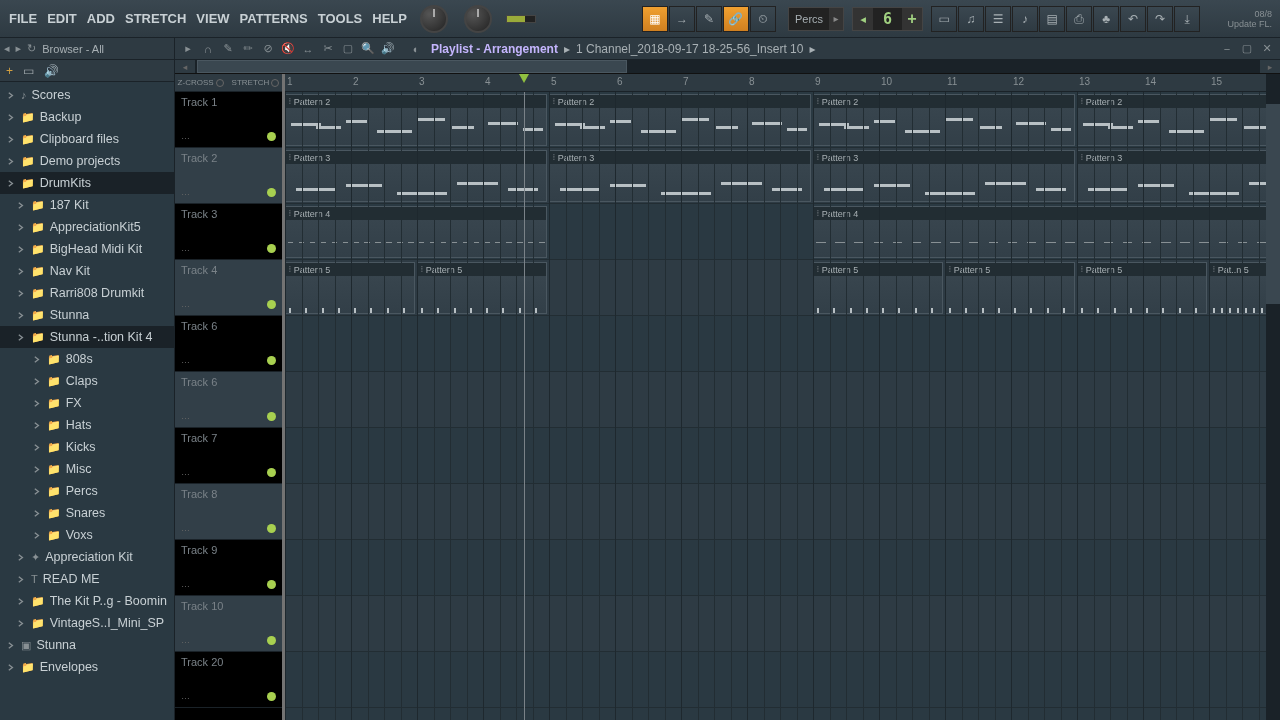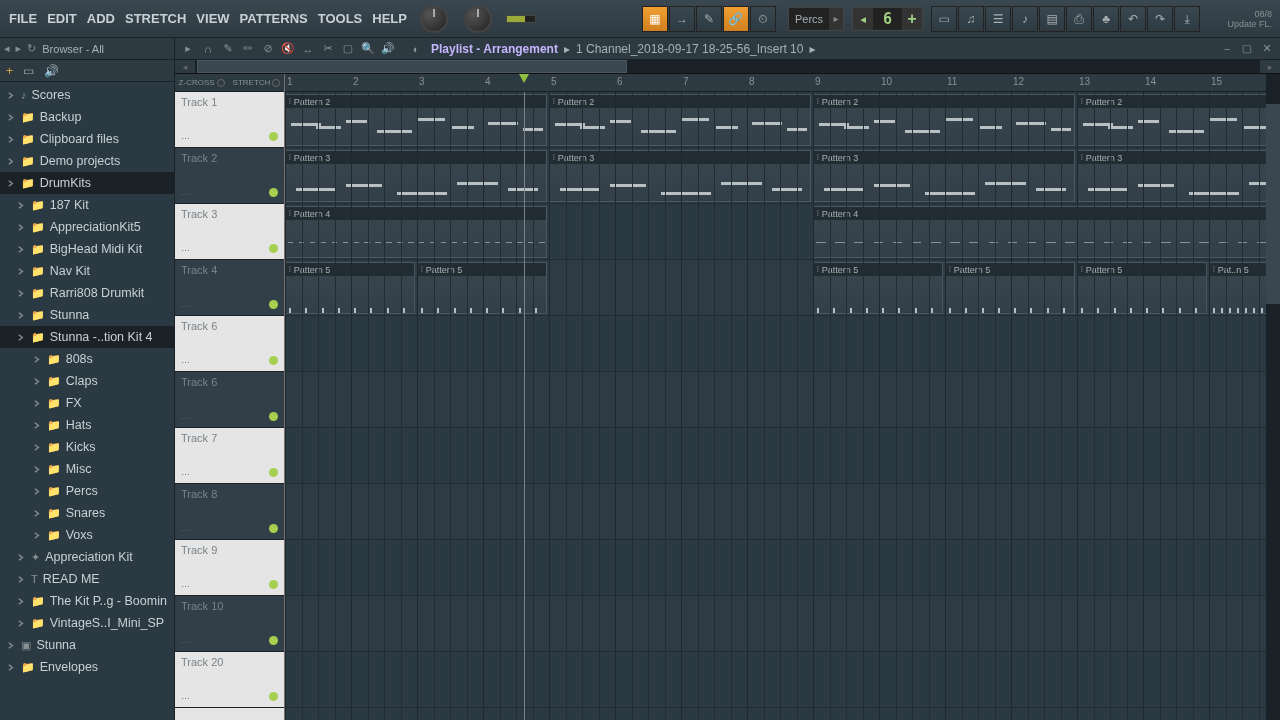--- a/index.html
+++ b/index.html
@@ -37,21 +37,21 @@
 .toolbar2{height:22px;background:#2e3a42;border-bottom:1px solid #1a2228;display:flex;align-items:center;gap:2px;padding:0 4px}
 .t2-btn{width:18px;height:18px;display:flex;align-items:center;justify-content:center;color:#889094;font-size:11px;cursor:pointer}
 .title-area{display:flex;align-items:center;gap:6px;color:#a8b0b4;font-size:12px;margin-left:8px}
 .title-area b{color:#c4b5fd}
 .win-ctrl{margin-left:auto;display:flex;gap:2px}
 .nav-strip{height:14px;background:#1a2228;border-bottom:1px solid #111;position:relative}
 .nav-handle{position:absolute;left:22px;width:430px;height:100%;background:#3a4750;border:1px solid #4a5760}
 .nav-arrow-l{position:absolute;left:0;width:20px;height:100%;background:#2e3a42;display:flex;align-items:center;justify-content:center;color:#666;font-size:9px}
 .nav-arrow-r{position:absolute;right:0;width:20px;height:100%;background:#2e3a42;display:flex;align-items:center;justify-content:center;color:#666;font-size:9px}
 .plist{flex:1;display:flex;position:relative}
-.track-names{width:110px;background:#e5e5e5;border-right:1px solid #737373}
+.track-names{width:110px;background:#000000;border-right:3px solid #737373}
 .ruler-spacer{height:18px;background:#2e3a42;border-bottom:1px solid #1a2228;display:flex;align-items:center;justify-content:center;gap:8px;font-size:8px;color:#889094}
 .zc{display:flex;align-items:center;gap:2px}
 .zc .dot{width:8px;height:8px;border-radius:50%;border:1px solid #666}
 .track-name{height:56px;border-bottom:1px solid #1a2228;padding:4px 6px;color:#7a8288;font-size:11px;position:relative}
 .track-name.even{background:#323f48}
 .mute-dot{position:absolute;bottom:6px;right:6px;width:9px;height:9px;border-radius:50%;background:#a8d050}
 .track-name .dots{position:absolute;bottom:6px;left:6px;font-size:9px;color:#666}
 .grid{flex:1;position:relative;overflow:hidden;background:#2a3942}
 .ruler{height:18px;background:#2e3a42;border-bottom:1px solid #1a2228;position:relative}
 .ruler-tick{position:absolute;top:2px;color:#889094;font-size:10px}

